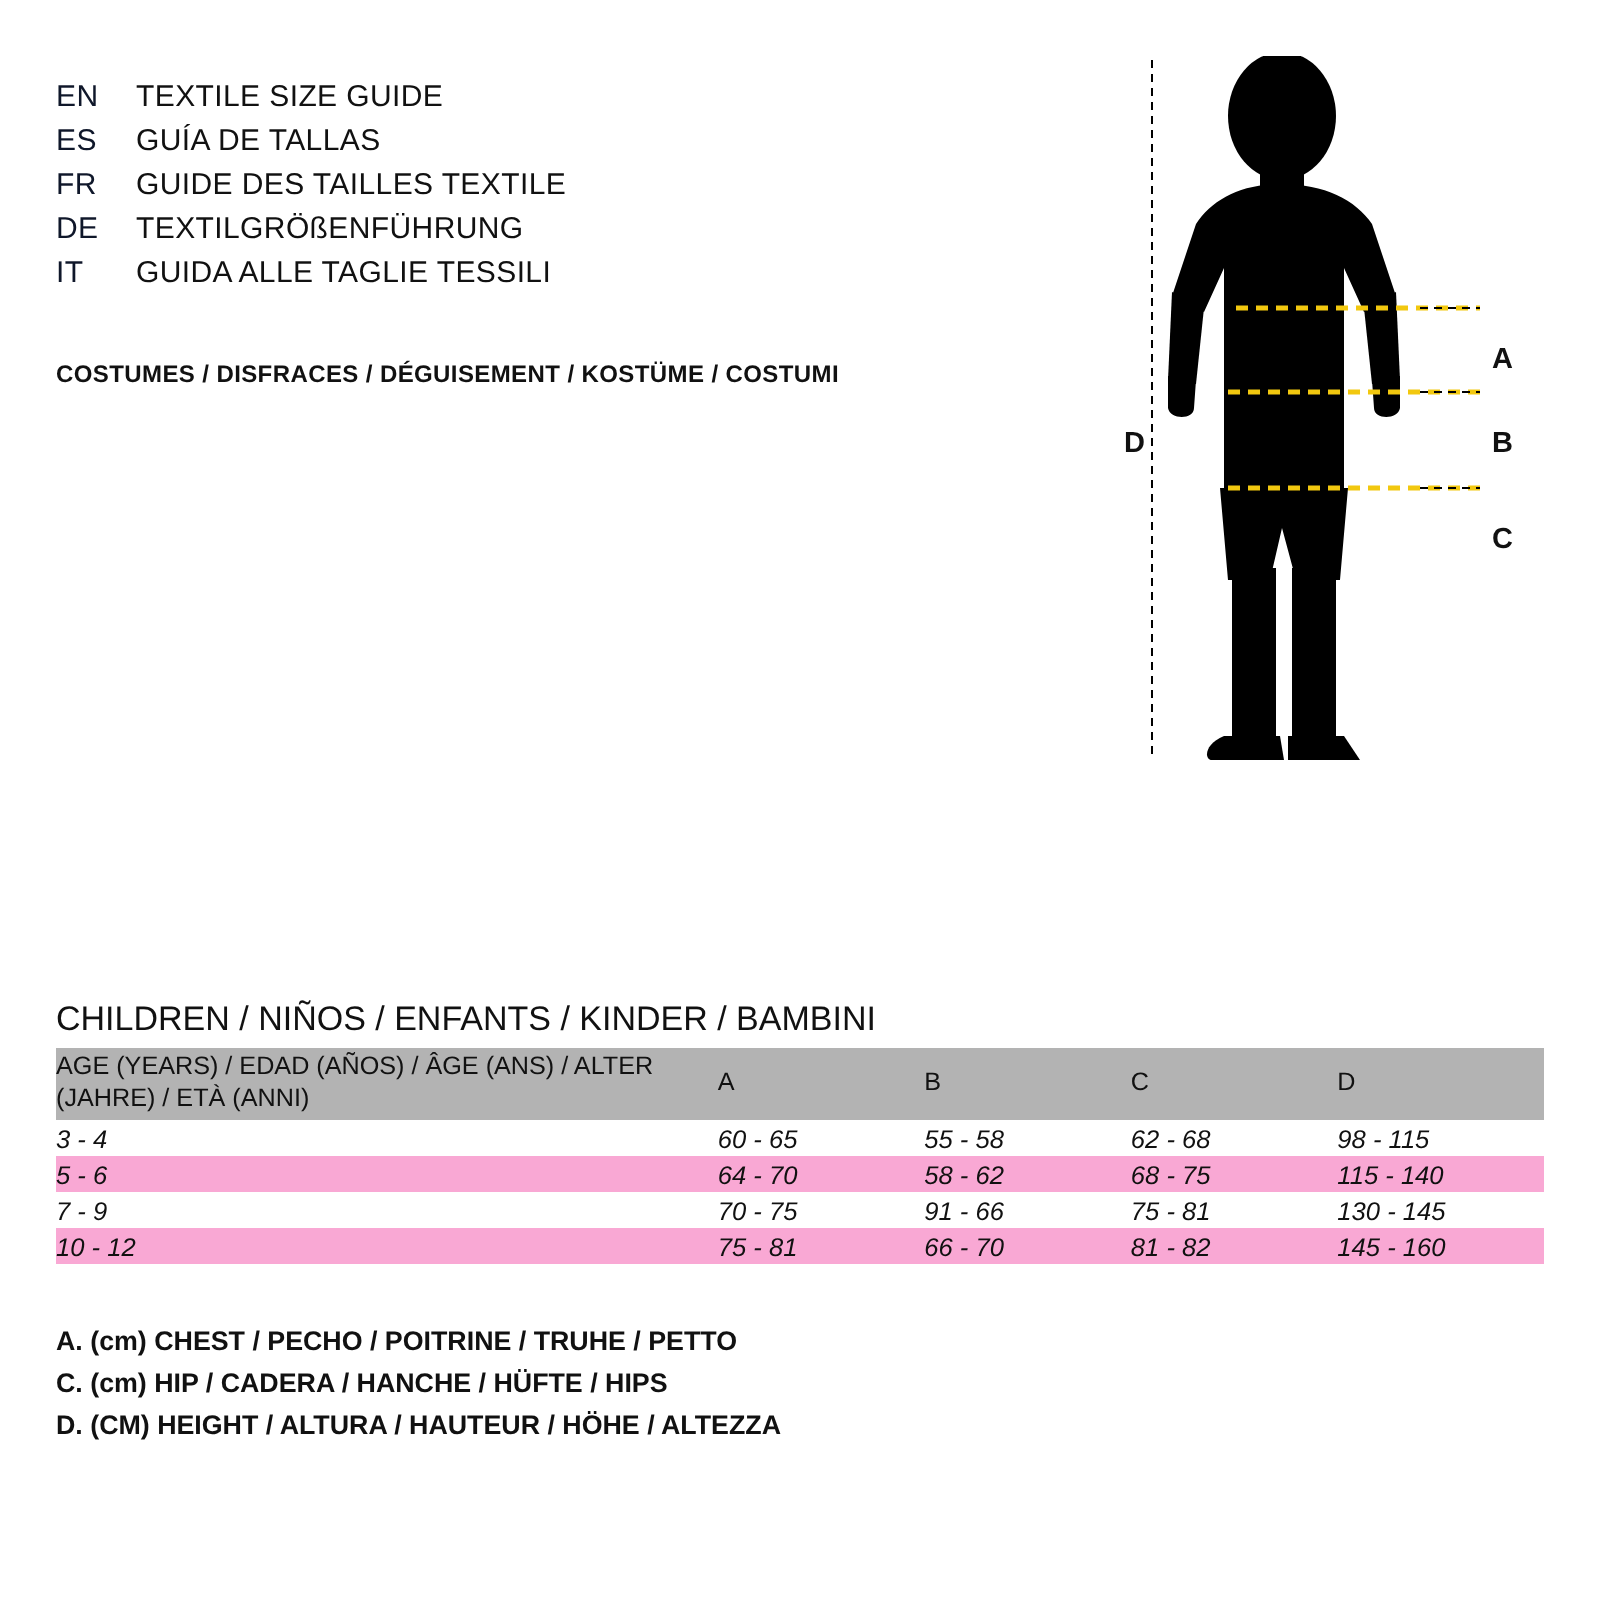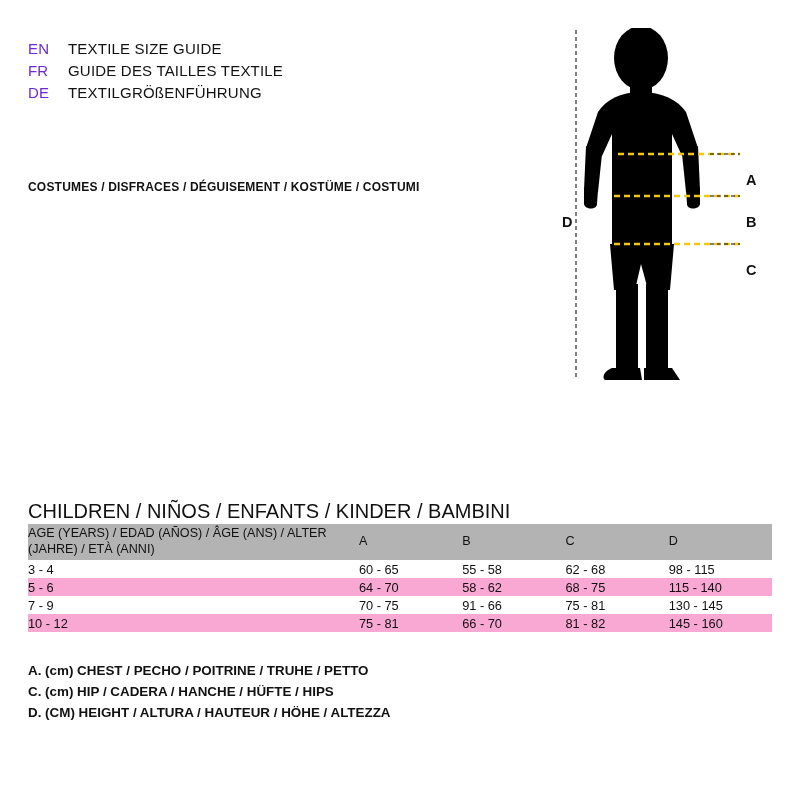--- a/index.html
+++ b/index.html
@@ -26,21 +26,21 @@
   .lang-row {
     display: flex;
     align-items: baseline;
     height: 22px;
     font-size: 15px;
     letter-spacing: 0.2px;
   }
   .lang-code {
     width: 40px;
     flex: 0 0 40px;
-    color: #6d28d9;
+    color: #0f172a;
   }
   .lang-text {
     color: #111;
   }
 
   .costumes-line {
     position: absolute;
     left: 28px;
     top: 180px;
     font-size: 12px;
@@ -65,21 +65,21 @@
     font-size: 14.5px;
     font-weight: bold;
     color: #111;
   }
 
   
   .table-title {
     position: absolute;
     left: 28px;
     top: 500px;
-    font-size: 20px;
+    font-size: 17px;
     color: #111;
   }
 
   table.size-table {
     position: absolute;
     left: 28px;
     top: 524px;
     width: 744px;
     border-collapse: collapse;
     font-size: 13px;
@@ -96,21 +96,21 @@
   }
   thead th {
     height: 36px;
     vertical-align: middle;
     font-size: 12.6px;
     line-height: 1.25;
     padding: 3px 0 3px 4px;
   }
   thead th.col-age { width: 330px; }
   thead th.col-m  { width: 103px; text-align: left; }
-  tbody tr { height: 18px; }
+  tbody tr { height: 18px; font-style: italic; }
   tbody tr.odd  { background: #ffffff; }
   tbody tr.even { background: #f9a8d4; }
   tbody td {
     height: 18px;
     font-size: 12.8px;
     padding-left: 4px;
     vertical-align: middle;
   }
   
   td.c-age { width: 330px; }
@@ -129,26 +129,34 @@
 </style>
 </head>
 <body>
 
 <div class="lang-block">
   <div class="lang-row">
     <span class="lang-code">EN</span>
     <span class="lang-text">TEXTILE SIZE GUIDE</span>
   </div>
   <div class="lang-row">
+    <span class="lang-code">ES</span>
+    <span class="lang-text">GUÍA DE TALLAS</span>
+  </div>
+  <div class="lang-row">
     <span class="lang-code">FR</span>
     <span class="lang-text">GUIDE DES TAILLES TEXTILE</span>
   </div>
   <div class="lang-row">
     <span class="lang-code">DE</span>
     <span class="lang-text">TEXTILGRÖßENFÜHRUNG</span>
+  </div>
+  <div class="lang-row">
+    <span class="lang-code">IT</span>
+    <span class="lang-text">GUIDA ALLE TAGLIE TESSILI</span>
   </div>
 </div>
 
 <div class="costumes-line">COSTUMES / DISFRACES / DÉGUISEMENT / KOSTÜME / COSTUMI</div>
 
 <div class="figure-area">
   <svg class="fig-svg" width="240" height="400" viewBox="0 0 240 400">
 
     <ellipse cx="101" cy="30" rx="27" ry="32" fill="#000000"></ellipse>
 

